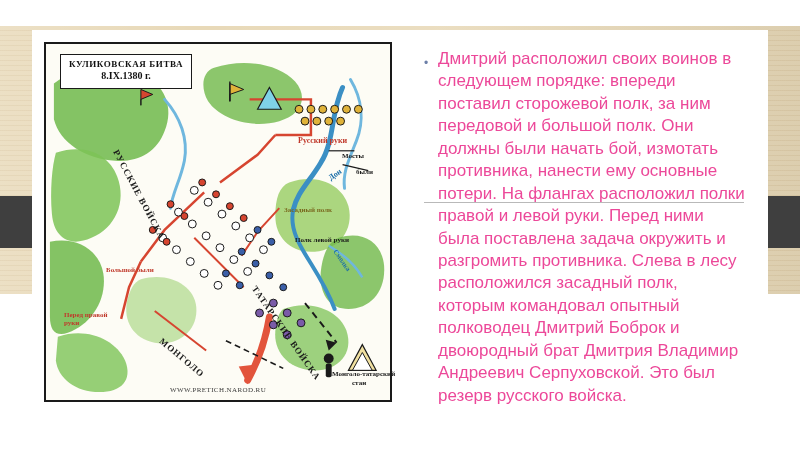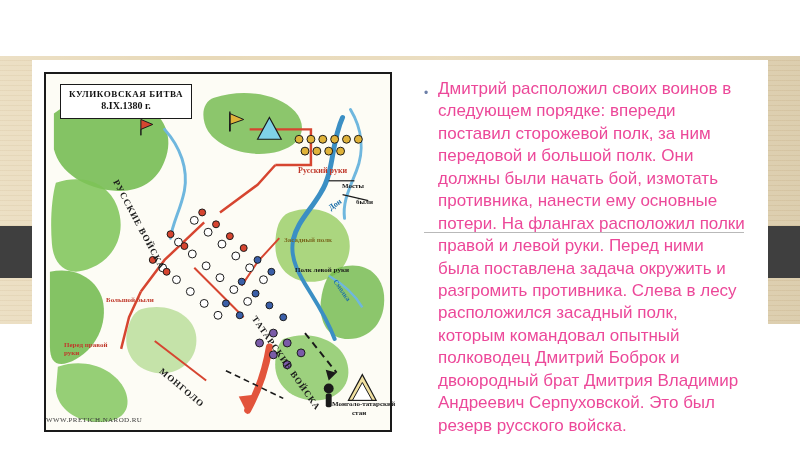--- a/index.html
+++ b/index.html
@@ -15,21 +15,20 @@
   }
   .slide {
     position: relative;
     width: 800px;
     height: 336px;
     background: #e8d9b8;
     background-image:
       linear-gradient(90deg, rgba(255,255,255,0.18) 0%, rgba(255,255,255,0) 25%, rgba(255,255,255,0.12) 55%, rgba(0,0,0,0.05) 100%),
       repeating-linear-gradient(0deg, rgba(190,160,110,0.18) 0px, rgba(190,160,110,0.18) 1px, rgba(255,255,255,0) 1px, rgba(255,255,255,0) 5px);
     box-sizing: border-box;
-    margin-top: 30px;
   }
   
   .band-top {
     position: absolute;
     left: 0; top: 0;
     width: 800px; height: 26px;
     background: #ffffff;
   }
   .band-bottom {
     position: absolute;
@@ -73,20 +72,21 @@
     position: absolute;
     left: 0; top: 0;
     width: 100%;
     height: 100%;
   }
   .map-caption {
     position: absolute;
     left: 0;
     bottom: 6px;
     width: 100%;
+    text-align: center;
     font-size: 7px;
     letter-spacing: 0.4px;
     color: #3a3a3a;
     font-family: "Liberation Serif", serif;
   }
   .map-title-box {
     position: absolute;
     left: 14px;
     top: 10px;
     border: 1.5px solid #1a1a1a;

